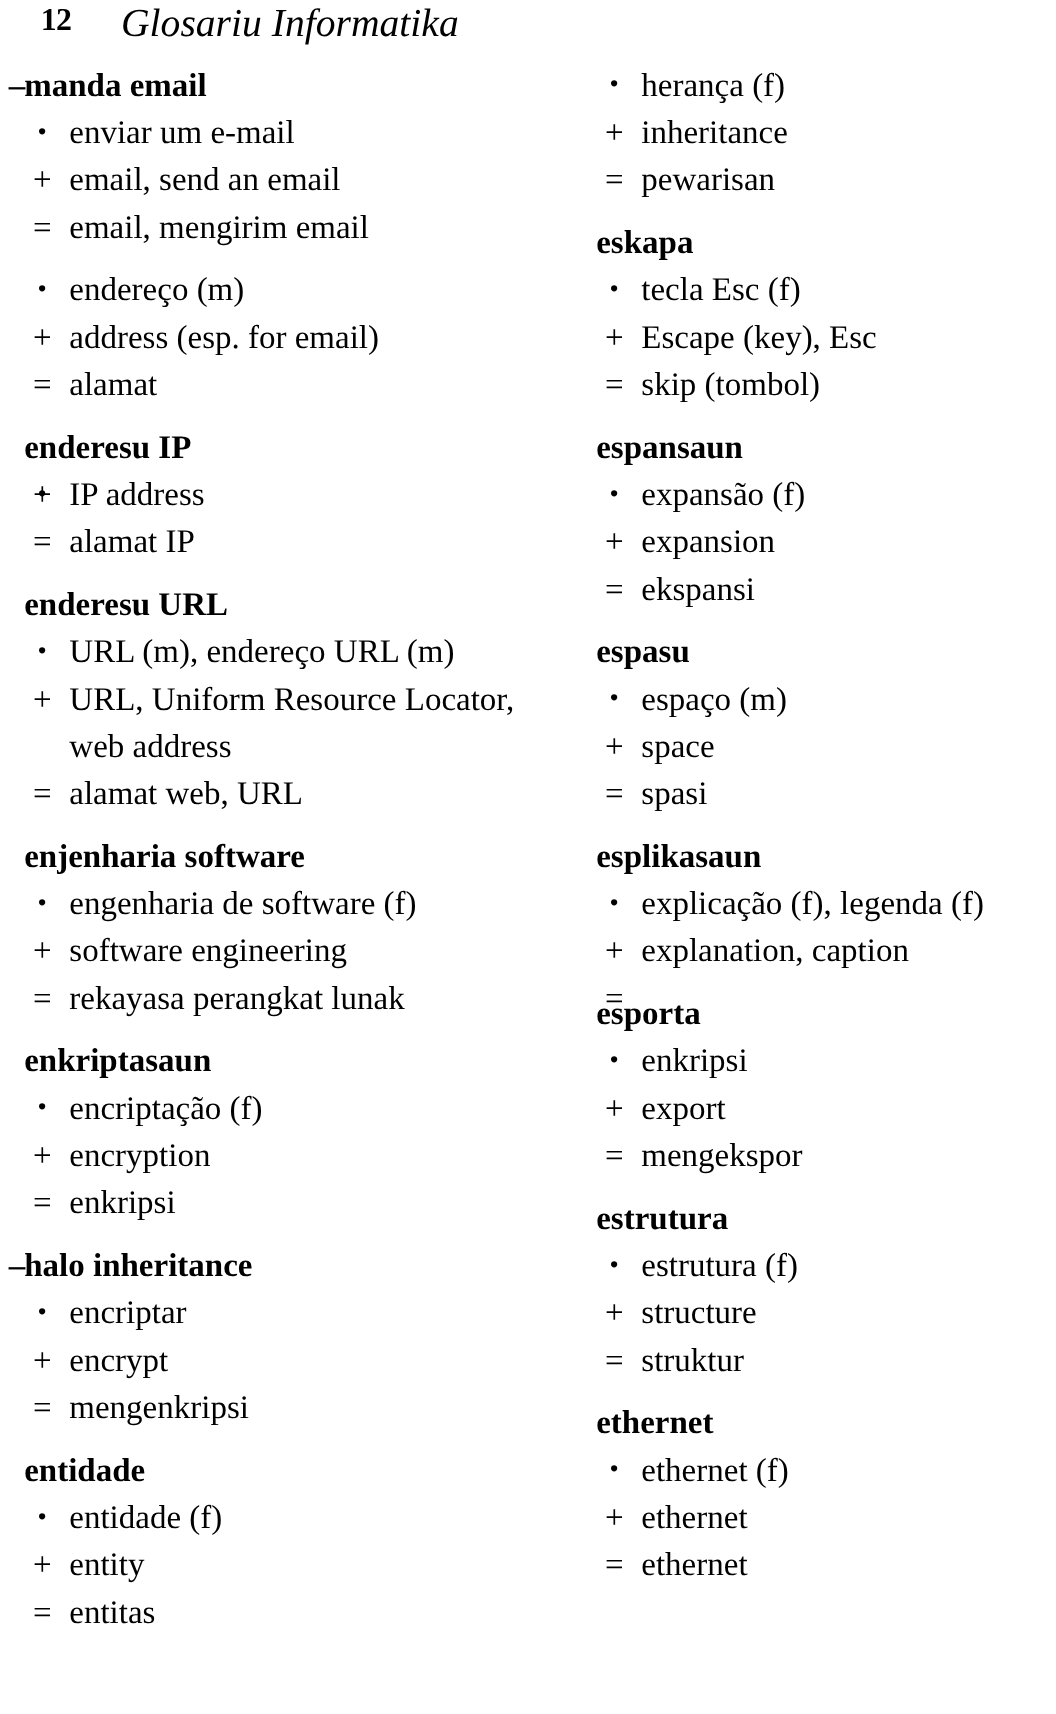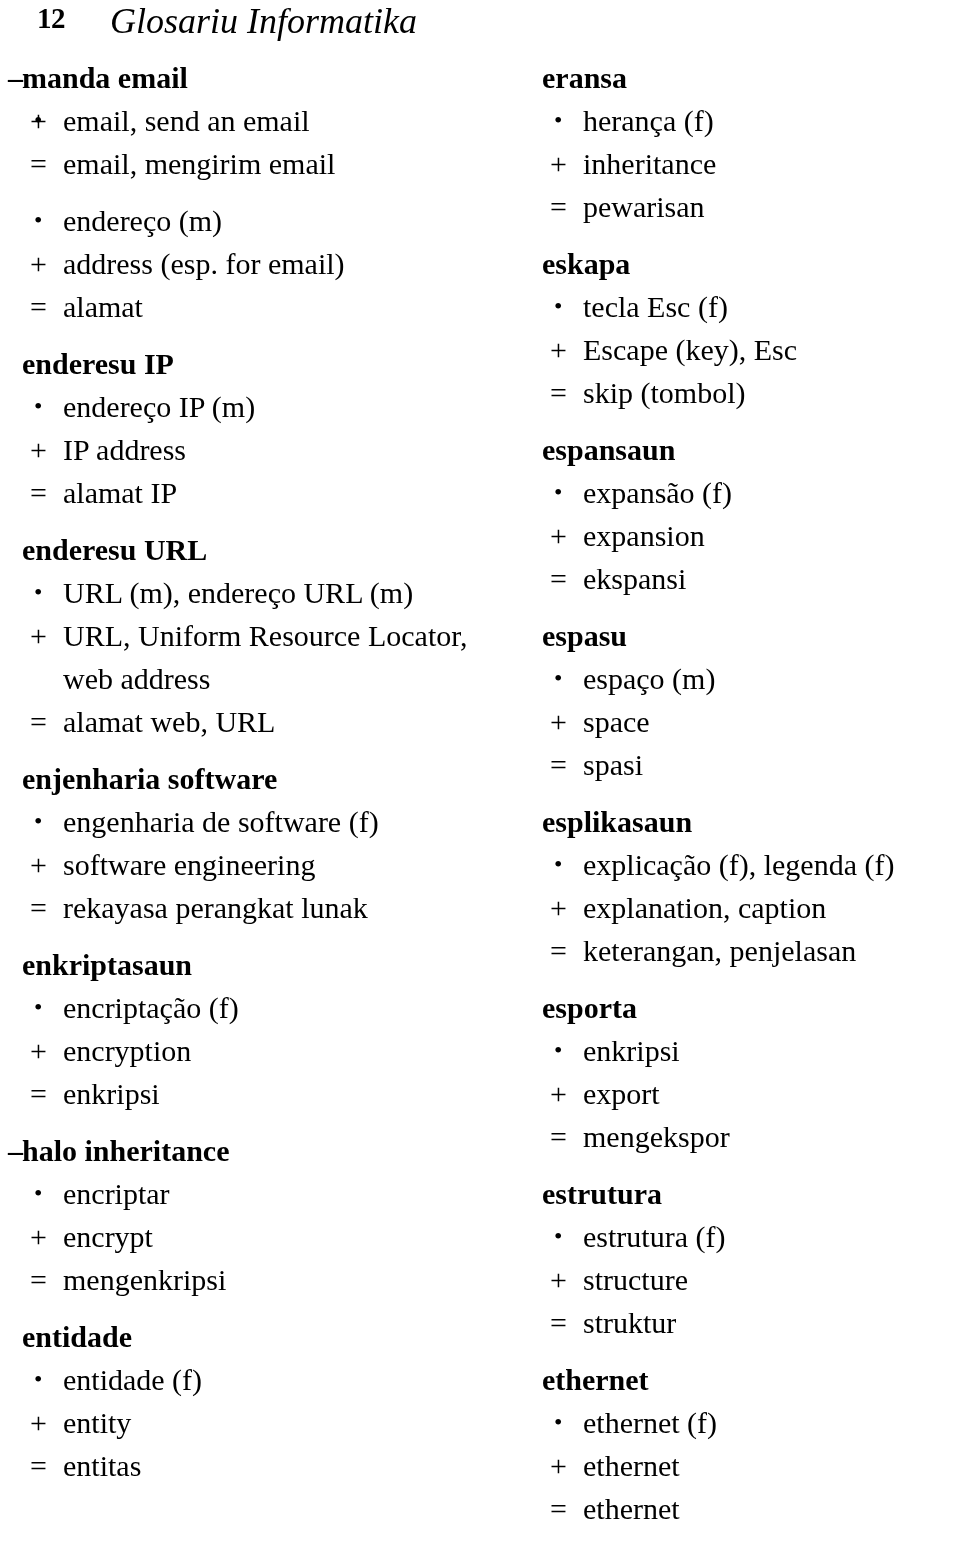--- a/index.html
+++ b/index.html
@@ -111,32 +111,32 @@
 
 <div class="page-header">
   <span class="folio">12</span>
   <span class="head-title">Glosariu Informatika</span>
 </div>
 
 <div class="columns">
   <div class="col col-left" id="col-left">
       <div class="entry">
         <div class="headword"><span class="dash">–</span><span class="hw-text">manda email</span></div>
-        <div class="sense bullet"><span class="marker">•</span></div>
+        <div class="sense bullet"><span class="marker">•</span><span class="sense-text">enviar um e-mail</span></div>
         <div class="sense"><span class="marker">+</span><span class="sense-text">email, send an email</span></div>
         <div class="sense"><span class="marker">=</span><span class="sense-text">email, mengirim email</span></div>
       </div>
       <div class="entry">
         <div class="sense bullet"><span class="marker">•</span><span class="sense-text">endereço (m)</span></div>
         <div class="sense"><span class="marker">+</span><span class="sense-text">address (esp. for email)</span></div>
         <div class="sense"><span class="marker">=</span><span class="sense-text">alamat</span></div>
       </div>
       <div class="entry">
         <div class="headword no-dash"><span class="hw-text">enderesu IP</span></div>
-        <div class="sense bullet"><span class="marker">•</span><span class="sense-text">endereço IP (m)</span></div>
+        <div class="sense bullet"><span class="marker">•</span></div>
         <div class="sense"><span class="marker">+</span><span class="sense-text">IP address</span></div>
         <div class="sense"><span class="marker">=</span><span class="sense-text">alamat IP</span></div>
       </div>
       <div class="entry">
         <div class="headword no-dash"><span class="hw-text">enderesu URL</span></div>
         <div class="sense bullet"><span class="marker">•</span><span class="sense-text">URL (m), endereço URL (m)</span></div>
         <div class="sense"><span class="marker">+</span><span class="sense-text">URL, Uniform Resource Locator, web address</span></div>
         <div class="sense"><span class="marker">=</span><span class="sense-text">alamat web, URL</span></div>
       </div>
       <div class="entry">
@@ -159,21 +159,20 @@
       </div>
       <div class="entry">
         <div class="headword no-dash"><span class="hw-text">entidade</span></div>
         <div class="sense bullet"><span class="marker">•</span><span class="sense-text">entidade (f)</span></div>
         <div class="sense"><span class="marker">+</span><span class="sense-text">entity</span></div>
         <div class="sense"><span class="marker">=</span><span class="sense-text">entitas</span></div>
       </div>
     </div>
   <div class="col col-right" id="col-right">
       <div class="entry">
-        <div class="headword no-dash"><span class="hw-text">eransa</span></div>
         <div class="sense bullet"><span class="marker">•</span><span class="sense-text">herança (f)</span></div>
         <div class="sense"><span class="marker">+</span><span class="sense-text">inheritance</span></div>
         <div class="sense"><span class="marker">=</span><span class="sense-text">pewarisan</span></div>
       </div>
       <div class="entry">
         <div class="headword no-dash"><span class="hw-text">eskapa</span></div>
         <div class="sense bullet"><span class="marker">•</span><span class="sense-text">tecla Esc (f)</span></div>
         <div class="sense"><span class="marker">+</span><span class="sense-text">Escape (key), Esc</span></div>
         <div class="sense"><span class="marker">=</span><span class="sense-text">skip (tombol)</span></div>
       </div>
@@ -186,21 +185,21 @@
       <div class="entry">
         <div class="headword no-dash"><span class="hw-text">espasu</span></div>
         <div class="sense bullet"><span class="marker">•</span><span class="sense-text">espaço (m)</span></div>
         <div class="sense"><span class="marker">+</span><span class="sense-text">space</span></div>
         <div class="sense"><span class="marker">=</span><span class="sense-text">spasi</span></div>
       </div>
       <div class="entry">
         <div class="headword no-dash"><span class="hw-text">esplikasaun</span></div>
         <div class="sense bullet"><span class="marker">•</span><span class="sense-text">explicação (f), legenda (f)</span></div>
         <div class="sense"><span class="marker">+</span><span class="sense-text">explanation, caption</span></div>
-        <div class="sense"><span class="marker">=</span><span class="sense-text">keterangan, penjelasan</span></div>
+        <div class="sense"><span class="marker">=</span></div>
       </div>
       <div class="entry">
         <div class="headword no-dash"><span class="hw-text">esporta</span></div>
         <div class="sense bullet"><span class="marker">•</span><span class="sense-text">enkripsi</span></div>
         <div class="sense"><span class="marker">+</span><span class="sense-text">export</span></div>
         <div class="sense"><span class="marker">=</span><span class="sense-text">mengekspor</span></div>
       </div>
       <div class="entry">
         <div class="headword no-dash"><span class="hw-text">estrutura</span></div>
         <div class="sense bullet"><span class="marker">•</span><span class="sense-text">estrutura (f)</span></div>

